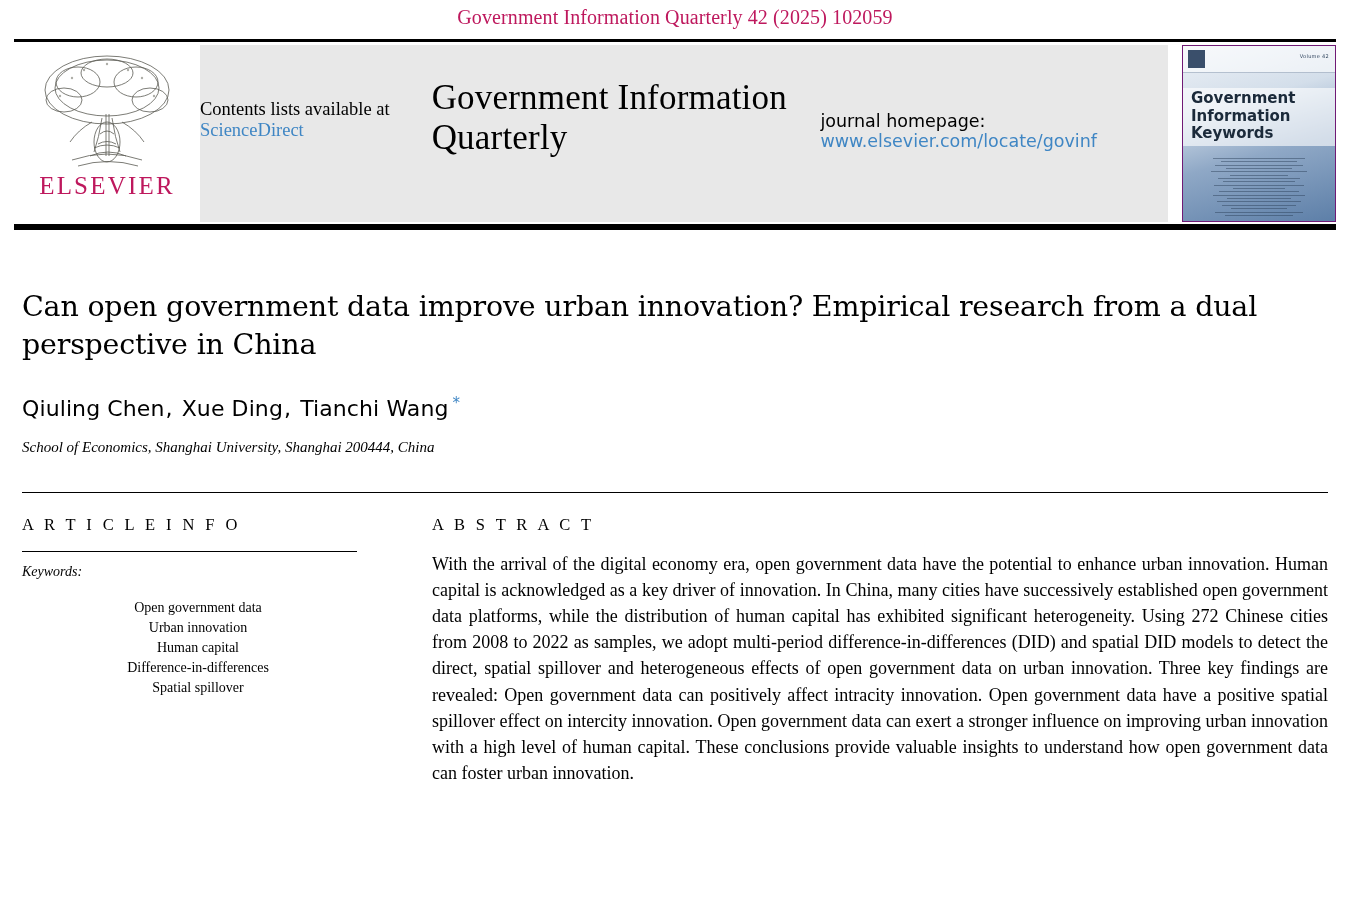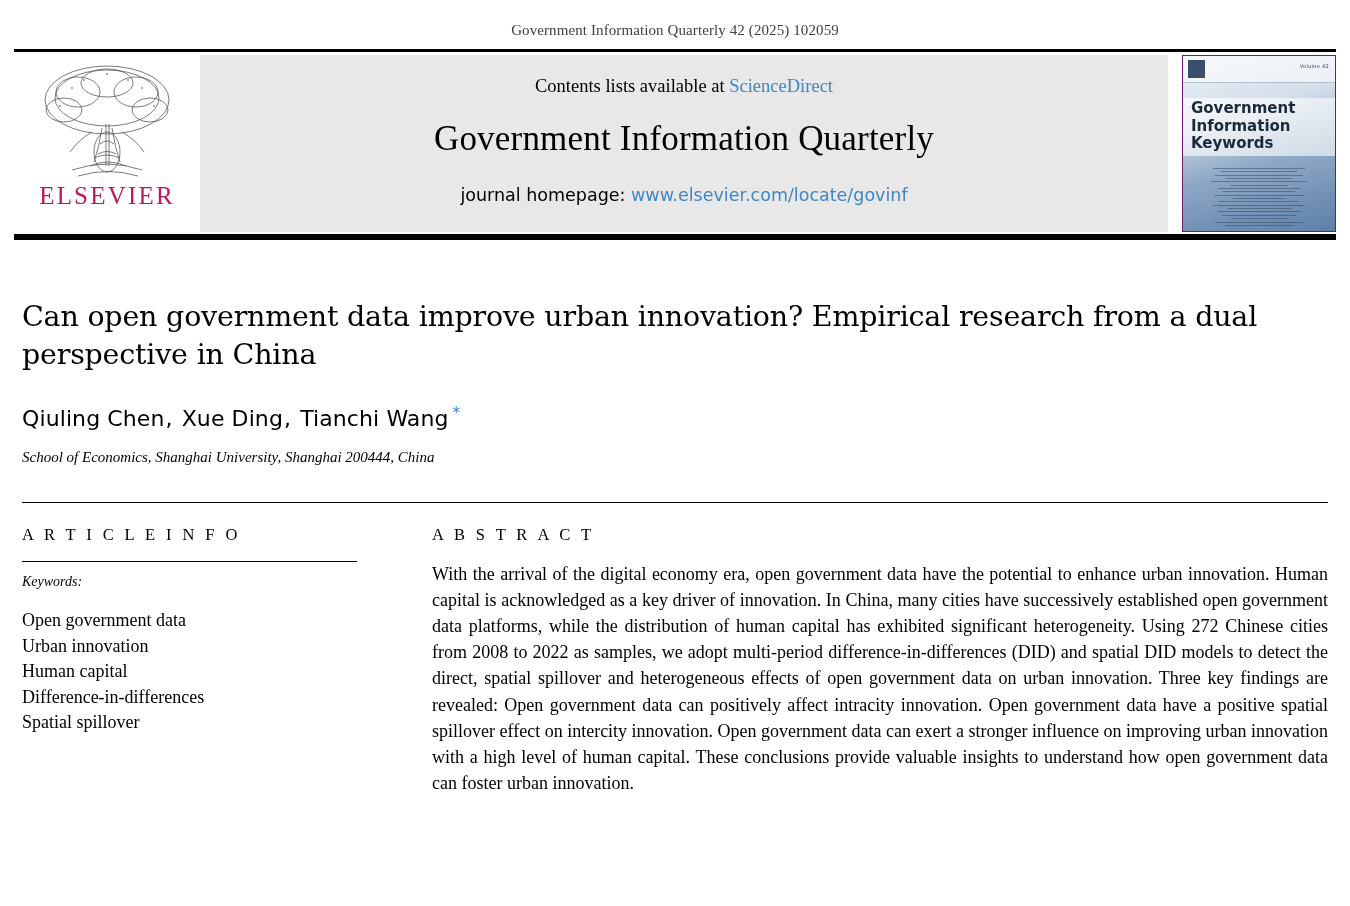--- a/index.html
+++ b/index.html
@@ -18,23 +18,23 @@
   .page {
     position: relative;
     width: 1350px;
     height: 906px;
     box-sizing: border-box;
   }
 
   
   .running-head {
     text-align: center;
-    font-size: 15px;
-    color: #404040;
-    padding-top: 22px;
+    font-size: 20px;
+    color: #be185d;
+    padding-top: 6px;
     letter-spacing: 0.1px;
     font-family: "Liberation Serif", serif;
   }
 
   
   .banner-wrap {
     position: relative;
     margin: 10px 14px 0 14px;
     border-top: 3px solid #000;
   }
@@ -61,21 +61,21 @@
     font-family: "Liberation Serif", serif;
     font-size: 25px;
     letter-spacing: 2.2px;
     color: #be185d;
     margin-top: -4px;
   }
   .banner-center {
     flex: 1 1 auto;
     background: #e8e8e8;
     display: flex;
-    flex-direction: column;
+    flex-direction: row;
     justify-content: center;
     align-items: center;
     margin: 3px 0 2px 0;
     padding: 4px 0 10px 0;
     box-sizing: border-box;
   }
   .contents-line {
     font-size: 18.5px;
     margin-bottom: 22px;
   }
@@ -235,22 +235,23 @@
   }
   .kw-label {
     font-style: italic;
     font-size: 14px;
     margin-bottom: 18px;
   }
   .kw-list {
     list-style: none;
     margin: 0;
     padding: 0;
-    font-size: 18px;
+    font-size: 14px;
     line-height: 1.42;
+    text-align: center;
   }
   .abstract-body {
     font-size: 18px;
     line-height: 1.45;
     text-align: justify;
     text-justify: inter-word;
     hyphens: auto;
   }
 </style>
 </head>

